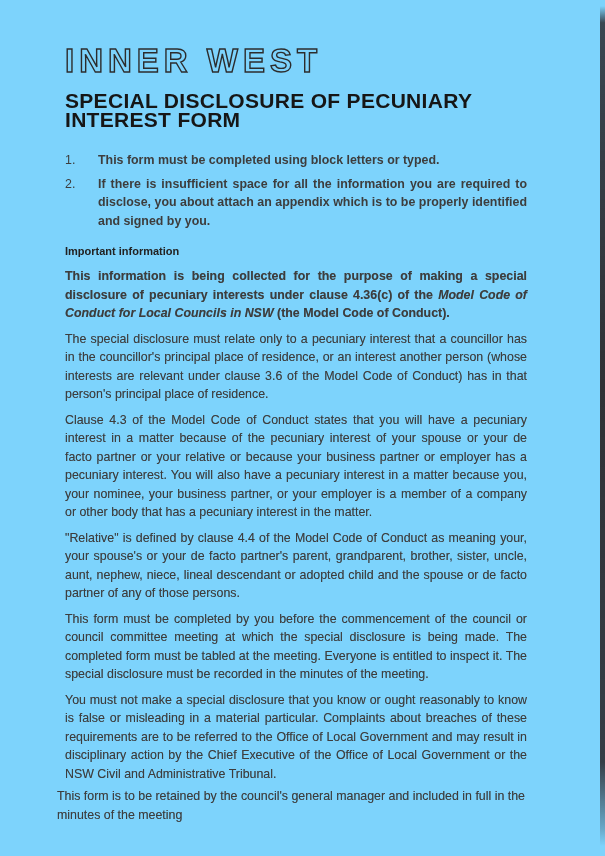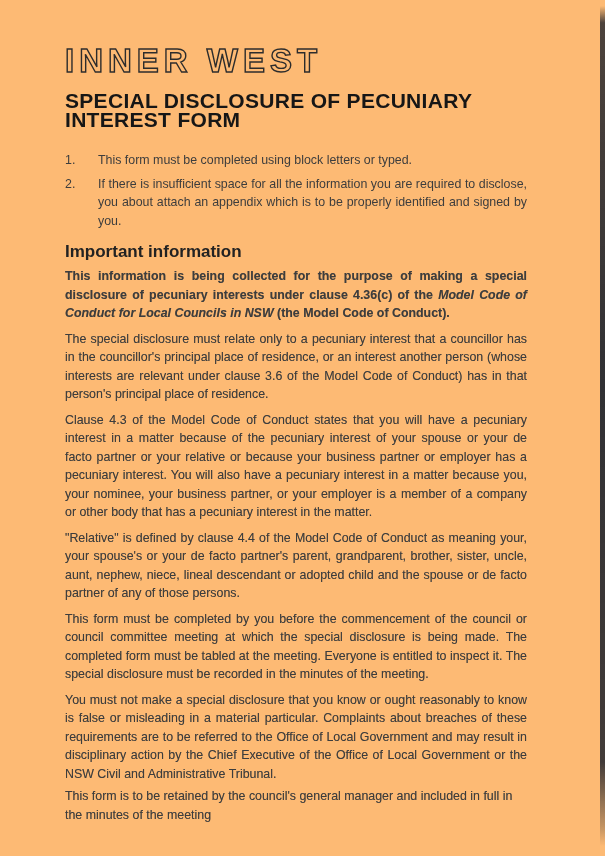--- a/index.html
+++ b/index.html
@@ -4,21 +4,21 @@
 <style>
   html, body {
     margin: 0;
     padding: 0;
     background: #ffffff;
   }
   .page {
     position: relative;
     width: 605px;
     height: 856px;
-    background: #fdba74;
+    background: #7dd3fc;
     overflow: hidden;
     font-family: "Liberation Sans", sans-serif;
     color: #3d3d3d;
   }
   
   .scan-edge {
     position: absolute;
     right: 0;
     top: 6px;
     width: 5px;
@@ -66,40 +66,41 @@
   .instruction-number {
     flex: 0 0 33px;
     font-size: 12.4px;
     line-height: 18.5px;
   }
   .instruction-text {
     flex: 1;
     font-size: 12.4px;
     line-height: 18.5px;
     text-align: justify;
+    font-weight: bold;
   }
   h2.section-heading {
     margin: 12px 0 0 0;
-    font-size: 17px;
+    font-size: 11px;
     line-height: 19px;
     font-weight: 700;
     color: #222222;
   }
   p.para {
     margin: 7px 0 0 0;
     font-size: 12.4px;
     line-height: 18.5px;
     text-align: justify;
     text-shadow: 0 0 0.4px rgba(61,61,61,0.45);
   }
   p.para.first { margin-top: 6px; font-weight: bold; }
   .italic { font-style: italic; }
   .footer-note {
     position: absolute;
-    left: 65px;
+    left: 57px;
     right: 78px;
     top: 787px;
     font-size: 12.4px;
     line-height: 18.5px;
     color: #3d3d3d;
     text-shadow: 0 0 0.4px rgba(61,61,61,0.45);
   }
 </style>
 </head>
 <body>

